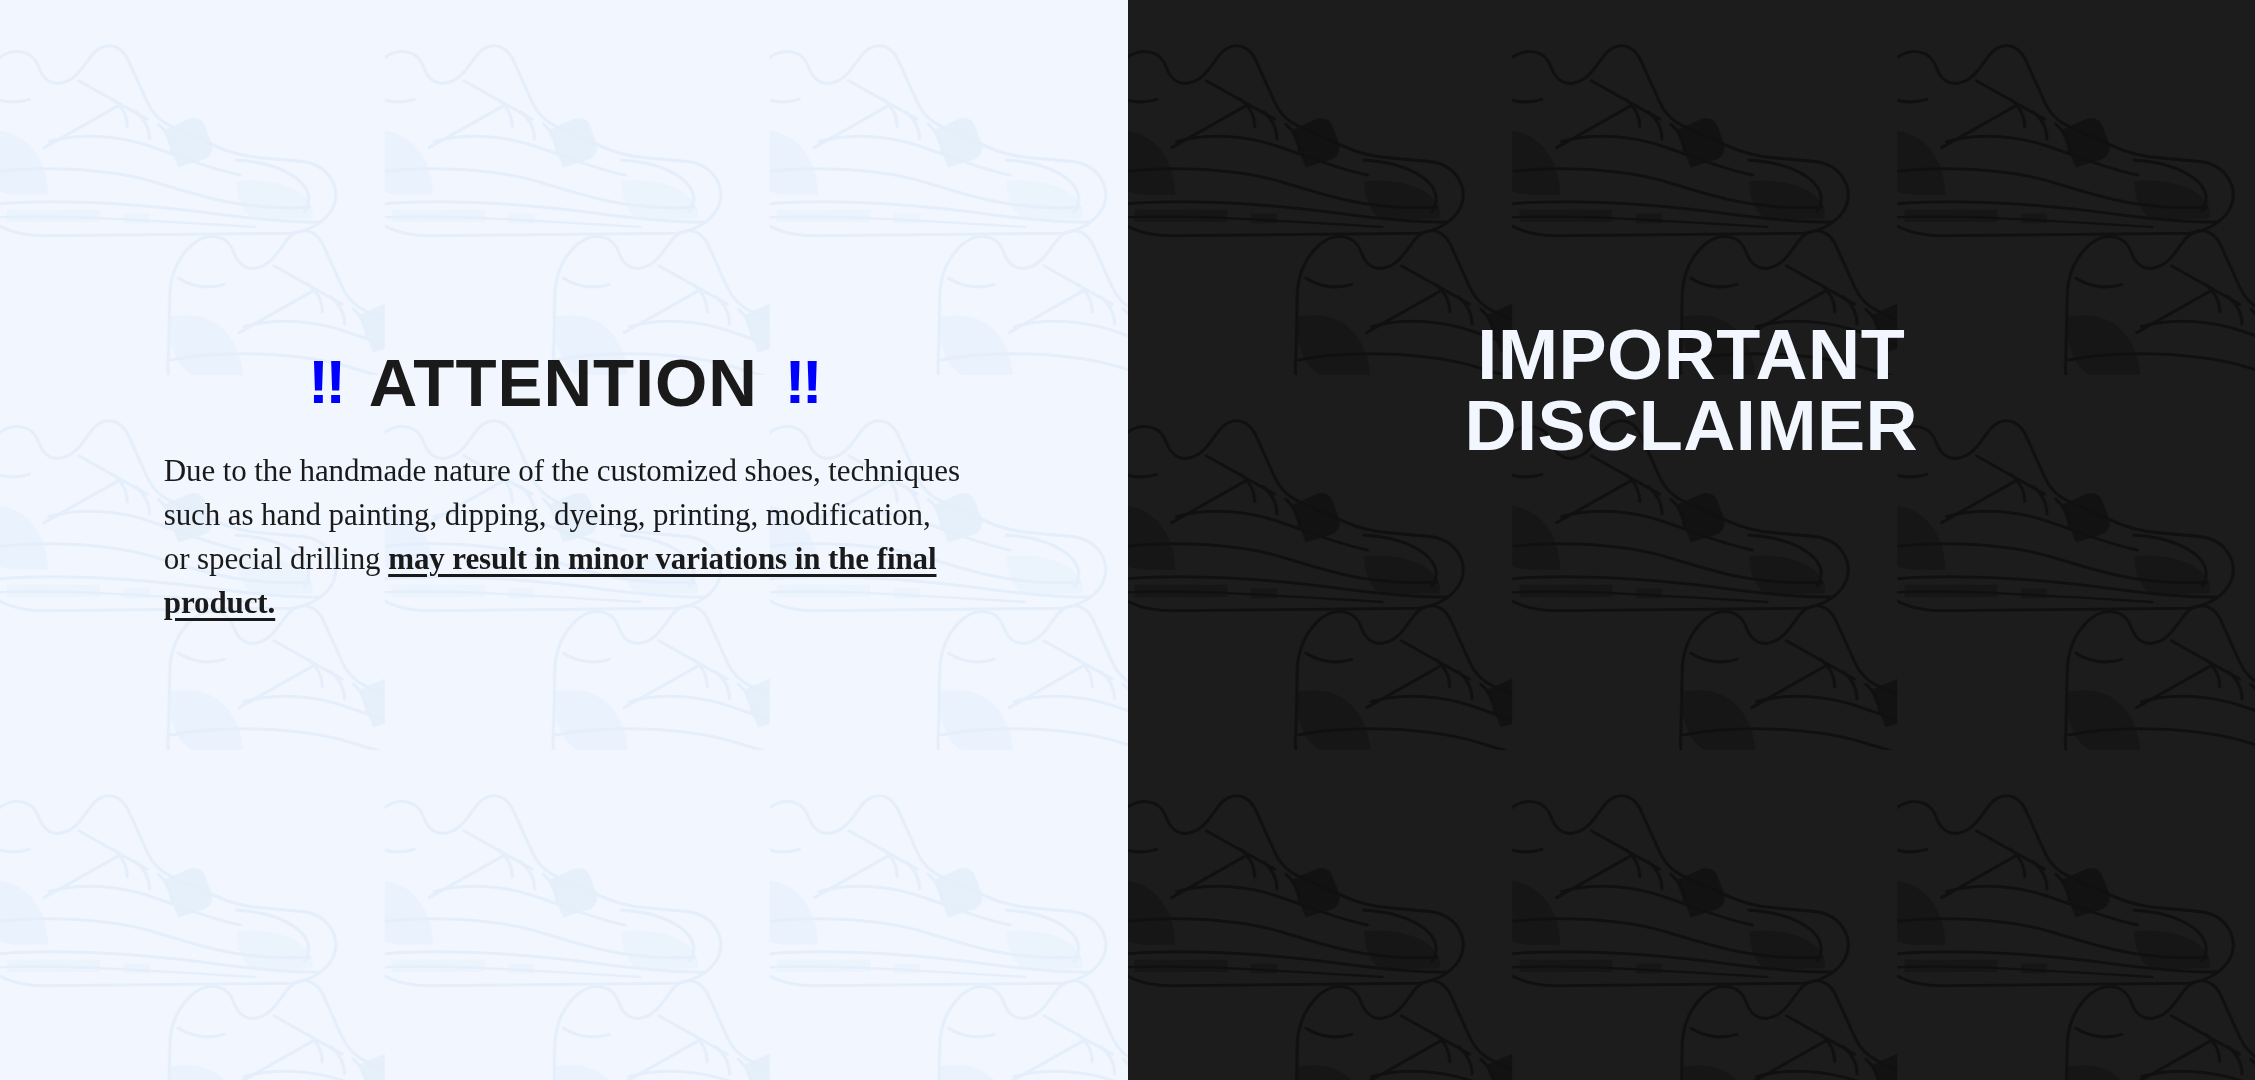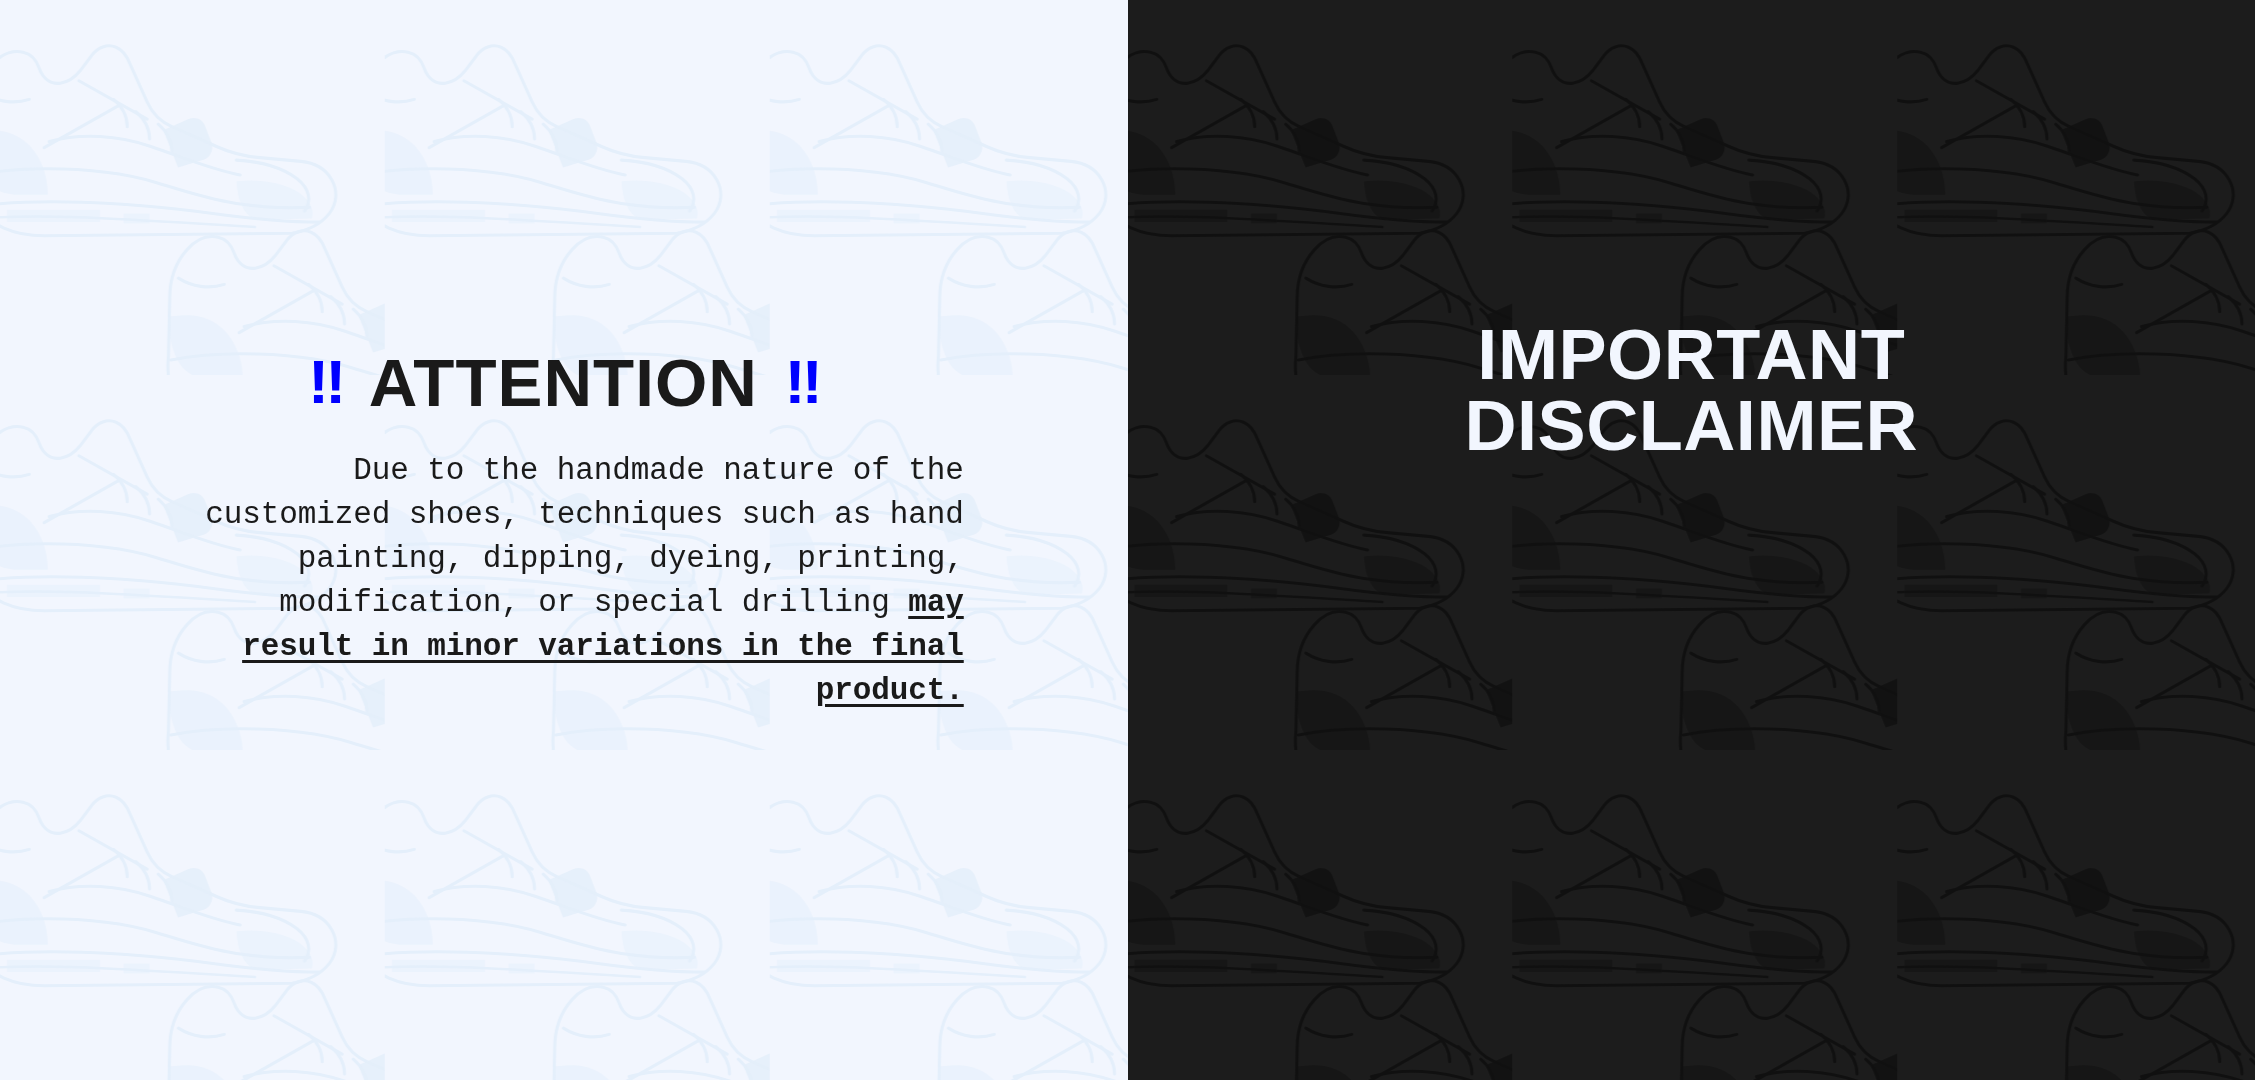--- a/index.html
+++ b/index.html
@@ -92,24 +92,24 @@
     font-size:70px;
     letter-spacing:0.5px;
     color:#F2F6FE;
     white-space:normal;
     max-width:700px;
     transform:scaleX(1.03);
   }
 
   
   .body-copy {
-    font-family:Liberation Mono, monospace;
+    font-family:Liberation Serif, serif;
     font-size:31px;
     line-height:1.42;
-    text-align:right;
+    text-align:left;
     letter-spacing:-0.1px;
   }
 
   .body-light {
     color:#1A1A1A;
     width:800px;
     margin-top:32px;
   }
 
   .body-dark {

